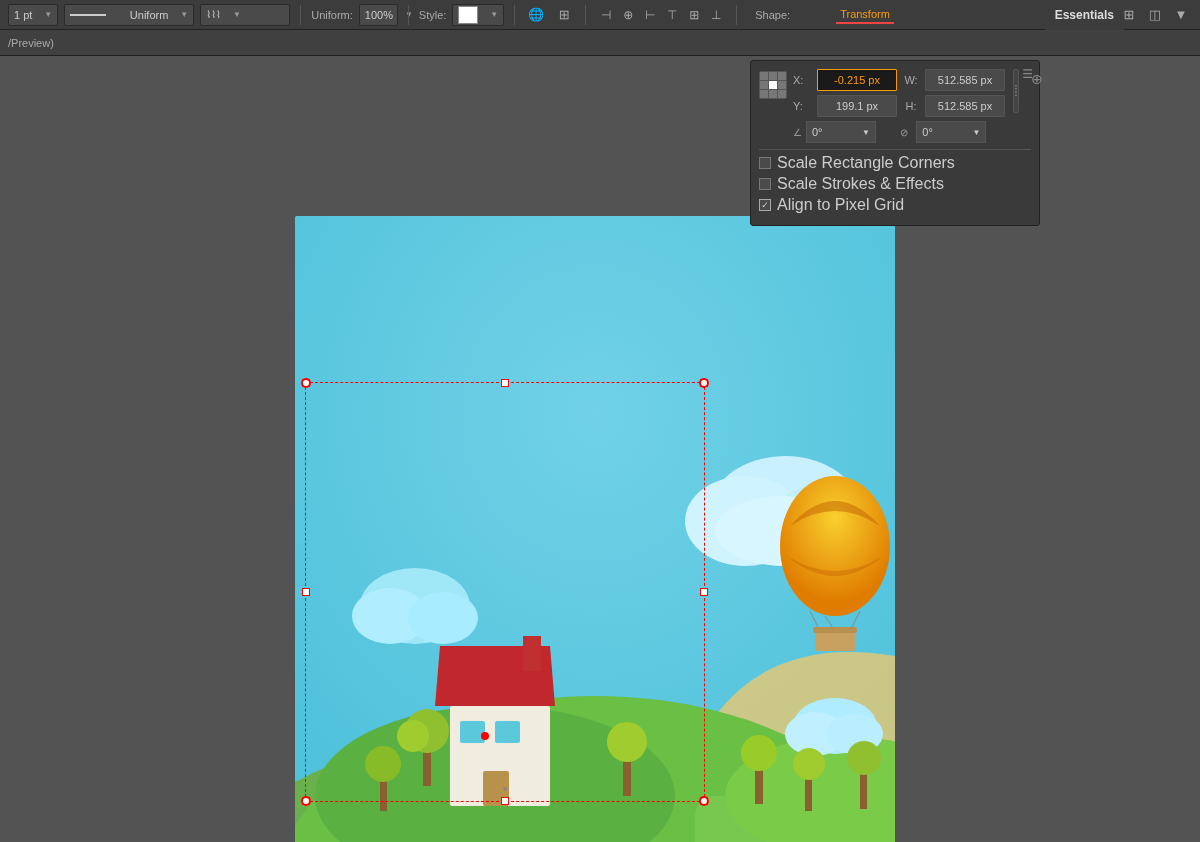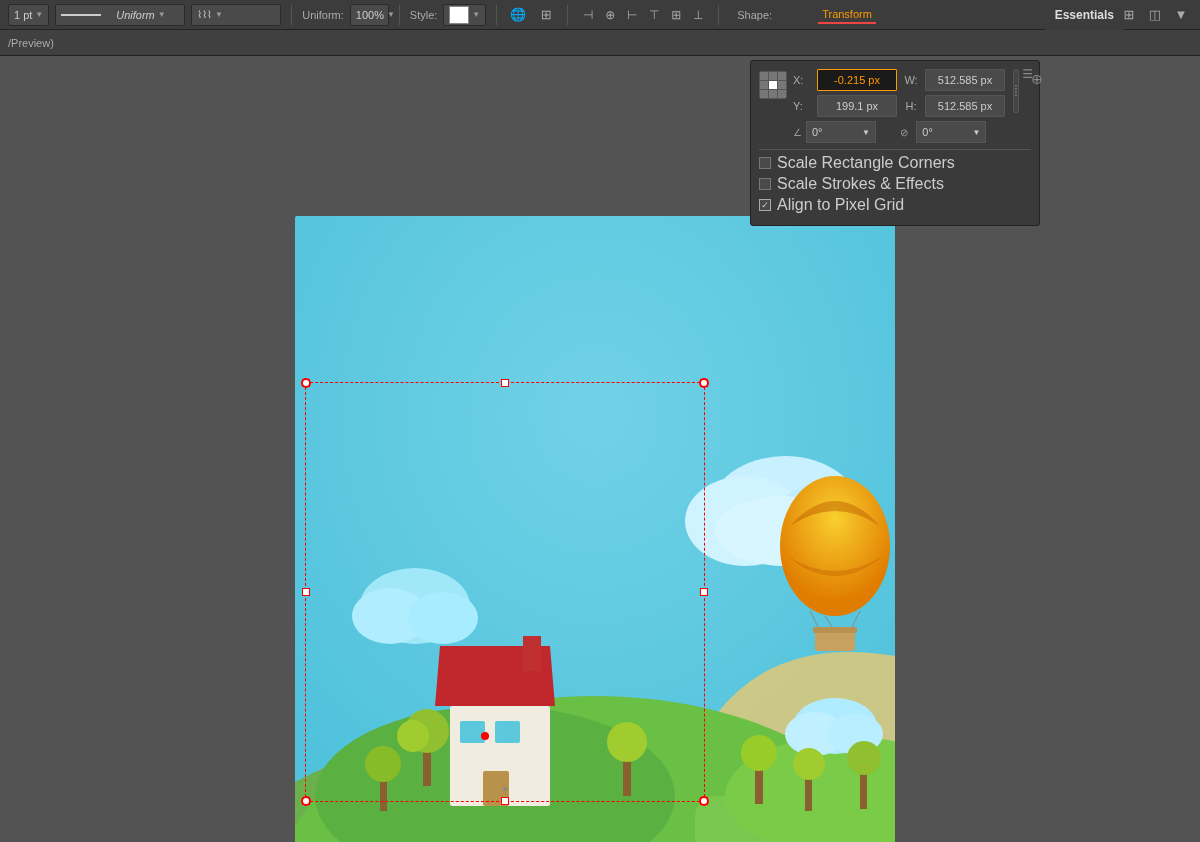--- a/index.html
+++ b/index.html
@@ -26,21 +26,21 @@
       border-bottom: 1px solid #222;
     }
     .tb-control {
       display: flex;
       align-items: center;
       height: 22px;
       background: #4a4a4a;
       border: 1px solid #2a2a2a;
       border-radius: 2px;
       padding: 0 5px;
-      gap: 3px;
+      gap: 12px;
       color: #ccc;
       font-size: 11px;
       text-align: center;
     }
     .tb-stroke-line {
       width: 40px;
       height: 2px;
       background: #ccc;
       display: inline-block;
     }
@@ -352,21 +352,21 @@
 
 <div id="top-bar">
 
   <div class="tb-control">
     <span>1 pt</span>
     <span class="tb-dropdown-arrow">▼</span>
   </div>
 
   <div class="tb-control" style="width:130px;">
     <span class="tb-stroke-line"></span>
-    <span style="margin-left:12px;font-style:italic;">Uniform</span>
+    <span style="margin-left:12px;">Uniform</span>
     <span class="tb-dropdown-arrow">▼</span>
   </div>
 
   <div class="tb-control" style="width:90px;">
     <span style="font-size:10px;">⌇⌇⌇</span>
     <span class="tb-dropdown-arrow">▼</span>
   </div>
 
   <div class="tb-separator"></div>
 

